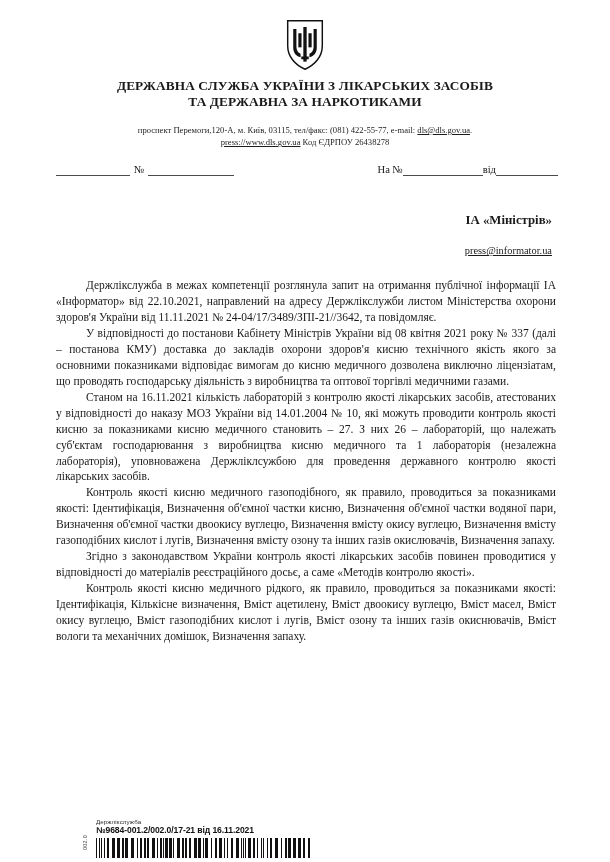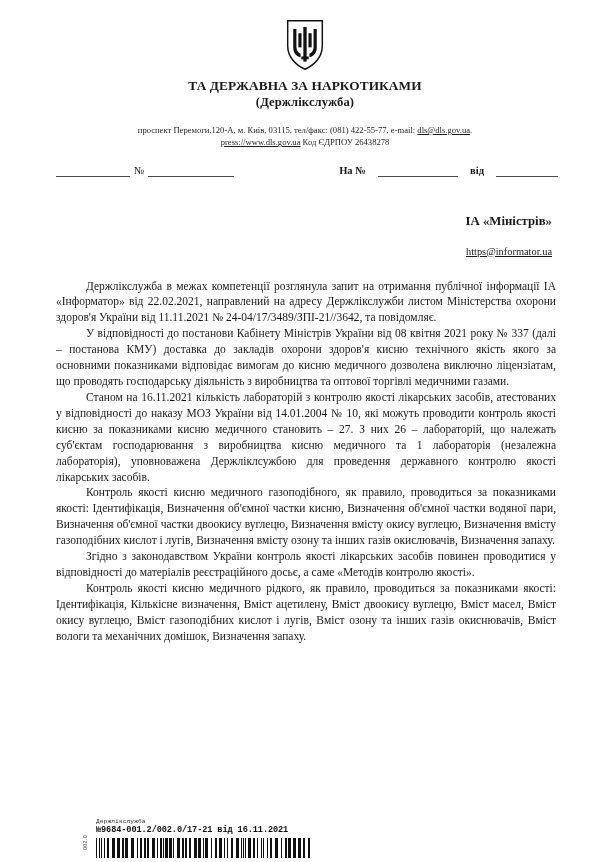--- a/index.html
+++ b/index.html
@@ -65,23 +65,22 @@
     font-size: 10.6px;
   }
   .ref-left {
     display: flex;
     align-items: flex-end;
     gap: 4px;
   }
   .ref-right {
     display: flex;
     align-items: flex-end;
-    gap: 12px;
+    gap: 0;
     margin-left: auto;
-    font-weight: bold;
   }
   .rule {
     display: inline-block;
     border-bottom: 1px solid #4a4a4a;
     height: 10px;
   }
   .rule.w1 { width: 74px; }
   .rule.w2 { width: 86px; }
   .rule.w3 { width: 80px; }
   .rule.w4 { width: 62px; }
@@ -121,21 +120,21 @@
   }
 
   
   .stamp {
     position: absolute;
     left: 96px;
     bottom: 4px;
     display: flex;
     align-items: flex-end;
     gap: 4px;
-    font-family: Liberation Mono, monospace;
+    font-family: Liberation Sans, sans-serif;
   }
   .stamp-main {
     display: flex;
     flex-direction: column;
   }
   .stamp-org {
     font-size: 6.2px;
     color: #2b2b2b;
     line-height: 1.2;
     letter-spacing: 0.1px;
@@ -187,22 +186,22 @@
         <rect x="27.6" y="13" width="4.8" height="50"></rect>
         <path d="M13 16 h4.6 v26 c0 5 2.4 8 6 9.6 v5.2 c-6.8-1.8-10.6-6.6-10.6-14.2 Z"></path>
         <path d="M47 16 h-4.6 v26 c0 5-2.4 8-6 9.6 v5.2 c6.8-1.8 10.6-6.6 10.6-14.2 Z"></path>
         <path d="M20.4 22 h4.6 v20.4 h-4.6 Z"></path>
         <path d="M39.6 22 h-4.6 v20.4 h4.6 Z"></path>
         <path d="M24.6 55.5 h10.8 v4 h-10.8 Z"></path>
       </g>
     </svg>
 
     <div class="org-title">
+      <span class="line">ДЕРЖАВНА СЛУЖБА УКРАЇНИ З ЛІКАРСЬКИХ ЗАСОБІВ</span>
       <span class="line">ТА ДЕРЖАВНА ЗА НАРКОТИКАМИ</span>
-      <span class="line org-short">(Держлікслужба)</span>
     </div>
 
     <div class="contacts">
       <div>
         <span>проспект Перемоги,120-А, м. Київ, 03115, тел/факс: (081) 422-55-77, e-mail: </span><span class="u">dls@dls.gov.ua</span><span>.</span>
       </div>
       <div>
         <span class="u">press://www.dls.gov.ua</span><span> Код ЄДРПОУ 26438278</span>
       </div>
     </div>
@@ -217,25 +216,25 @@
     <div class="ref-right">
       <span class="ref-lbl">На №</span>
       <span class="rule w3"></span>
       <span class="ref-lbl">від</span>
       <span class="rule w4"></span>
     </div>
   </div>
 
   <div class="addressee">
     <div class="addressee-name">ІА «Міністрів»</div>
-    <div class="addressee-mail">https@informator.ua</div>
+    <div class="addressee-mail">press@informator.ua</div>
   </div>
 
   <div class="body">
-    <p>Держлікслужба в межах компетенції розглянула запит на отримання публічної інформації ІА «Інформатор» від 22.02.2021, направлений на адресу Держлікслужби листом Міністерства охорони здоров'я України від 11.11.2021 № 24-04/17/3489/ЗПІ-21//3642, та повідомляє.</p>
+    <p>Держлікслужба в межах компетенції розглянула запит на отримання публічної інформації ІА «Інформатор» від 22.10.2021, направлений на адресу Держлікслужби листом Міністерства охорони здоров'я України від 11.11.2021 № 24-04/17/3489/ЗПІ-21//3642, та повідомляє.</p>
     <p>У відповідності до постанови Кабінету Міністрів України від 08 квітня 2021 року № 337 (далі – постанова КМУ) доставка до закладів охорони здоров'я кисню технічного якість якого за основними показниками відповідає вимогам до кисню медичного дозволена виключно ліцензіатам, що проводять господарську діяльність з виробництва та оптової торгівлі медичними газами.</p>
     <p>Станом на 16.11.2021 кількість лабораторій з контролю якості лікарських засобів, атестованих у відповідності до наказу МОЗ України від 14.01.2004 № 10, які можуть проводити контроль якості кисню за показниками кисню медичного становить – 27. З них 26 – лабораторій, що належать суб'єктам господарювання з виробництва кисню медичного та 1 лабораторія (незалежна лабораторія), уповноважена Держліклсужбою для проведення державного контролю якості лікарських засобів.</p>
     <p>Контроль якості кисню медичного газоподібного, як правило, проводиться за показниками якості: Ідентифікація, Визначення об'ємної частки кисню, Визначення об'ємної частки водяної пари, Визначення об'ємної частки двоокису вуглецю, Визначення вмісту окису вуглецю, Визначення вмісту газоподібних кислот і лугів, Визначення вмісту озону та інших газів окислювачів, Визначення запаху.</p>
     <p>Згідно з законодавством України контроль якості лікарських засобів повинен проводитися у відповідності до матеріалів реєстраційного досьє, а саме «Методів контролю якості».</p>
     <p>Контроль якості кисню медичного рідкого, як правило, проводиться за показниками якості: Ідентифікація, Кількісне визначення, Вміст ацетилену, Вміст двоокису вуглецю, Вміст масел, Вміст окису вуглецю, Вміст газоподібних кислот і лугів, Вміст озону та інших газів окиснювачів, Вміст вологи та механічних домішок, Визначення запаху.</p>
   </div>
 
   <div class="stamp-mini">002.0</div>
 
   <div class="stamp">

